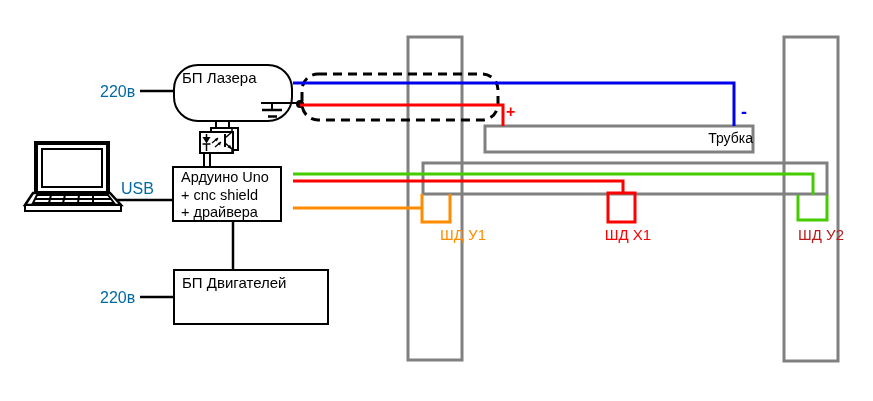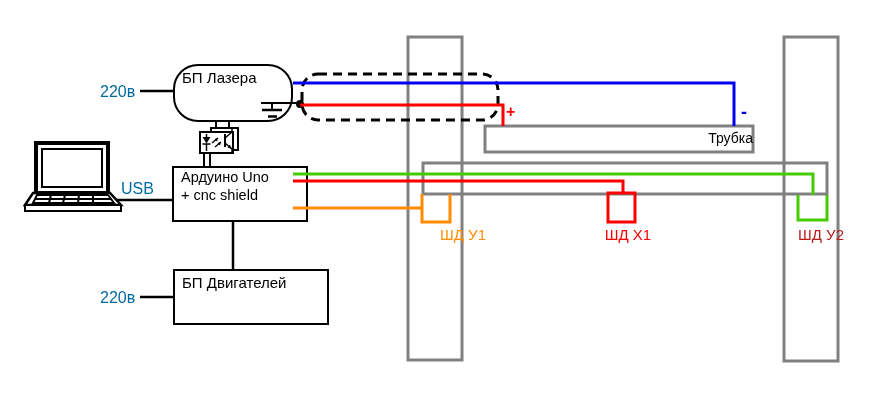--- a/index.html
+++ b/index.html
@@ -87,24 +87,25 @@
     <rect x="608" y="193" width="27" height="29" fill="none" stroke-width="3" stroke="#ff0000"></rect>
 
     <path d="M293,208 H422" fill="none" stroke-width="3" stroke="#ff8c00"></path>
     <path d="M422,194 V222 H450 V194" fill="none" stroke-width="3" stroke="#ff8c00"></path>
   </svg>
 
   <div class="box" style="left:173px;top:64px;width:120px;height:58px;border-radius:25px;">
     <div class="bl">БП Лазера</div>
   </div>
 
-  <div class="box" style="left:172px;top:166px;width:136px;height:56px;">
+  <div class="box" style="left:172px;top:166px;width:110px;height:56px;">
     <div class="bl" style="padding-top:1px;font-size:14.5px;line-height:17.5px;">
       <div>Ардуино Uno</div>
       <div>+ cnc shield</div>
+      <div>+ драйвера</div>
     </div>
   </div>
 
   <div class="box" style="left:173px;top:269px;width:156px;height:56px;">
     <div class="bl">БП Двигателей</div>
   </div>
 
   <div class="tube-label" style="left:485px;top:130px;width:268px;text-align:right;">Трубка</div>
 
   <div class="lbl" style="left:100px;top:83px;font-size:16px;">220в</div>

